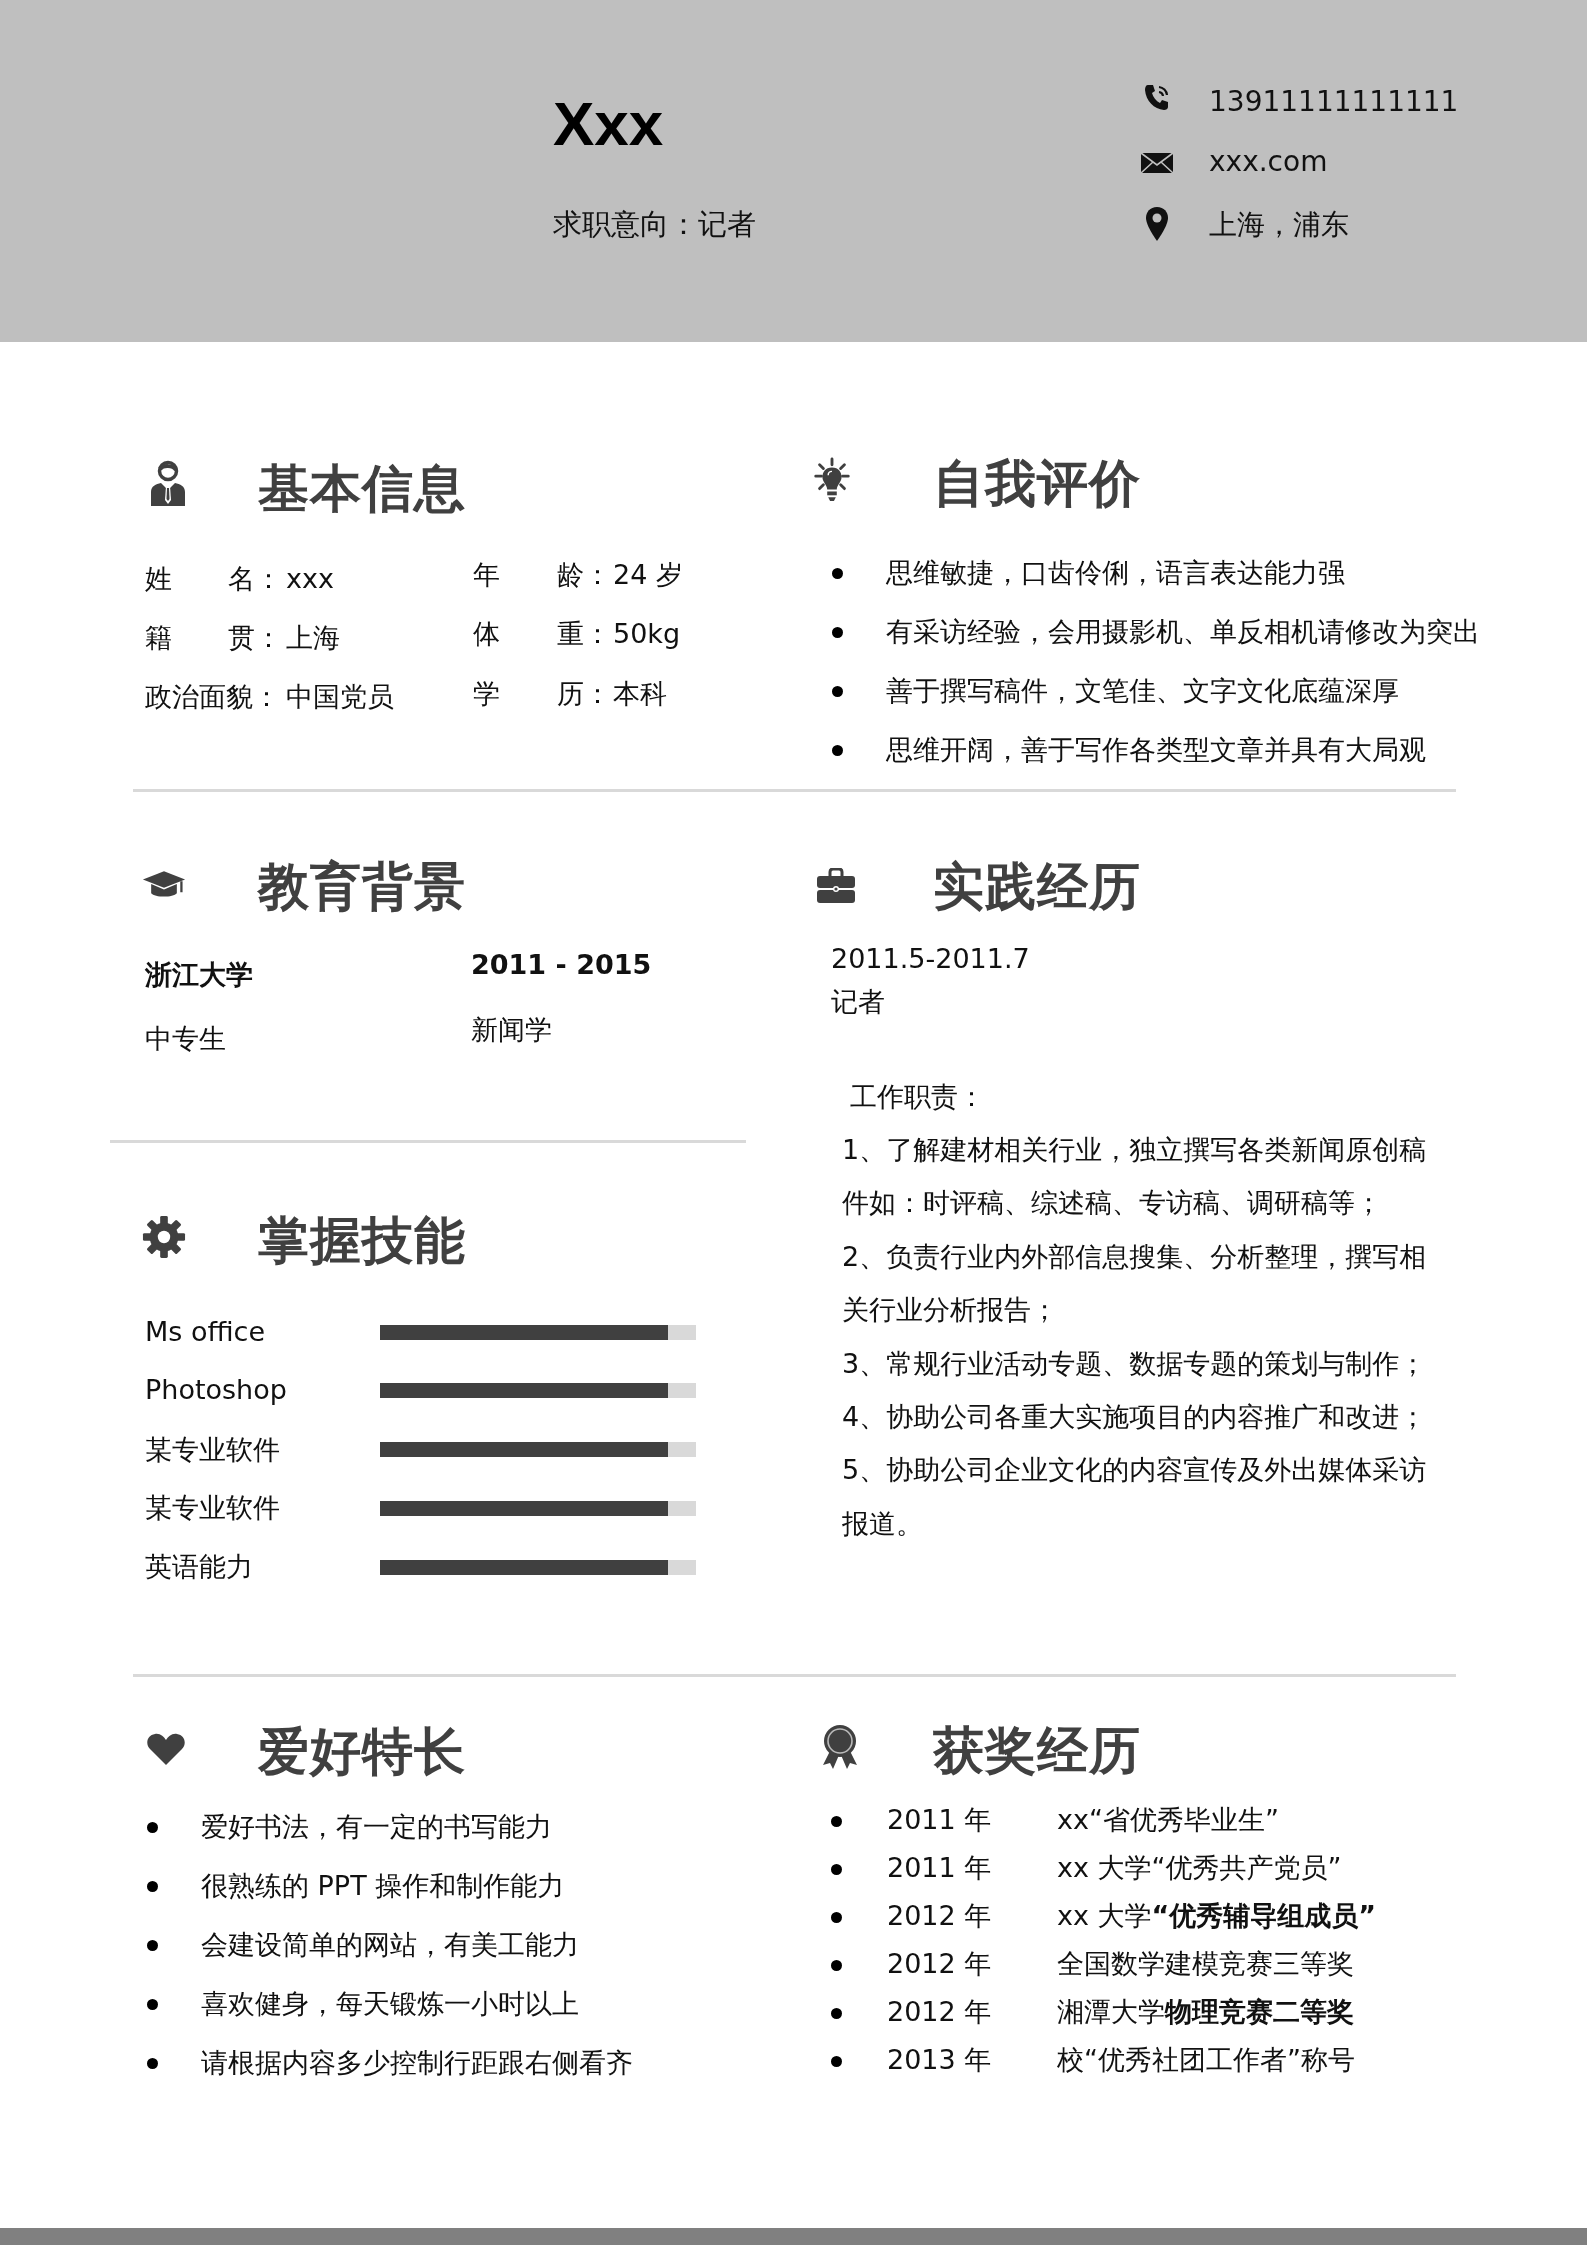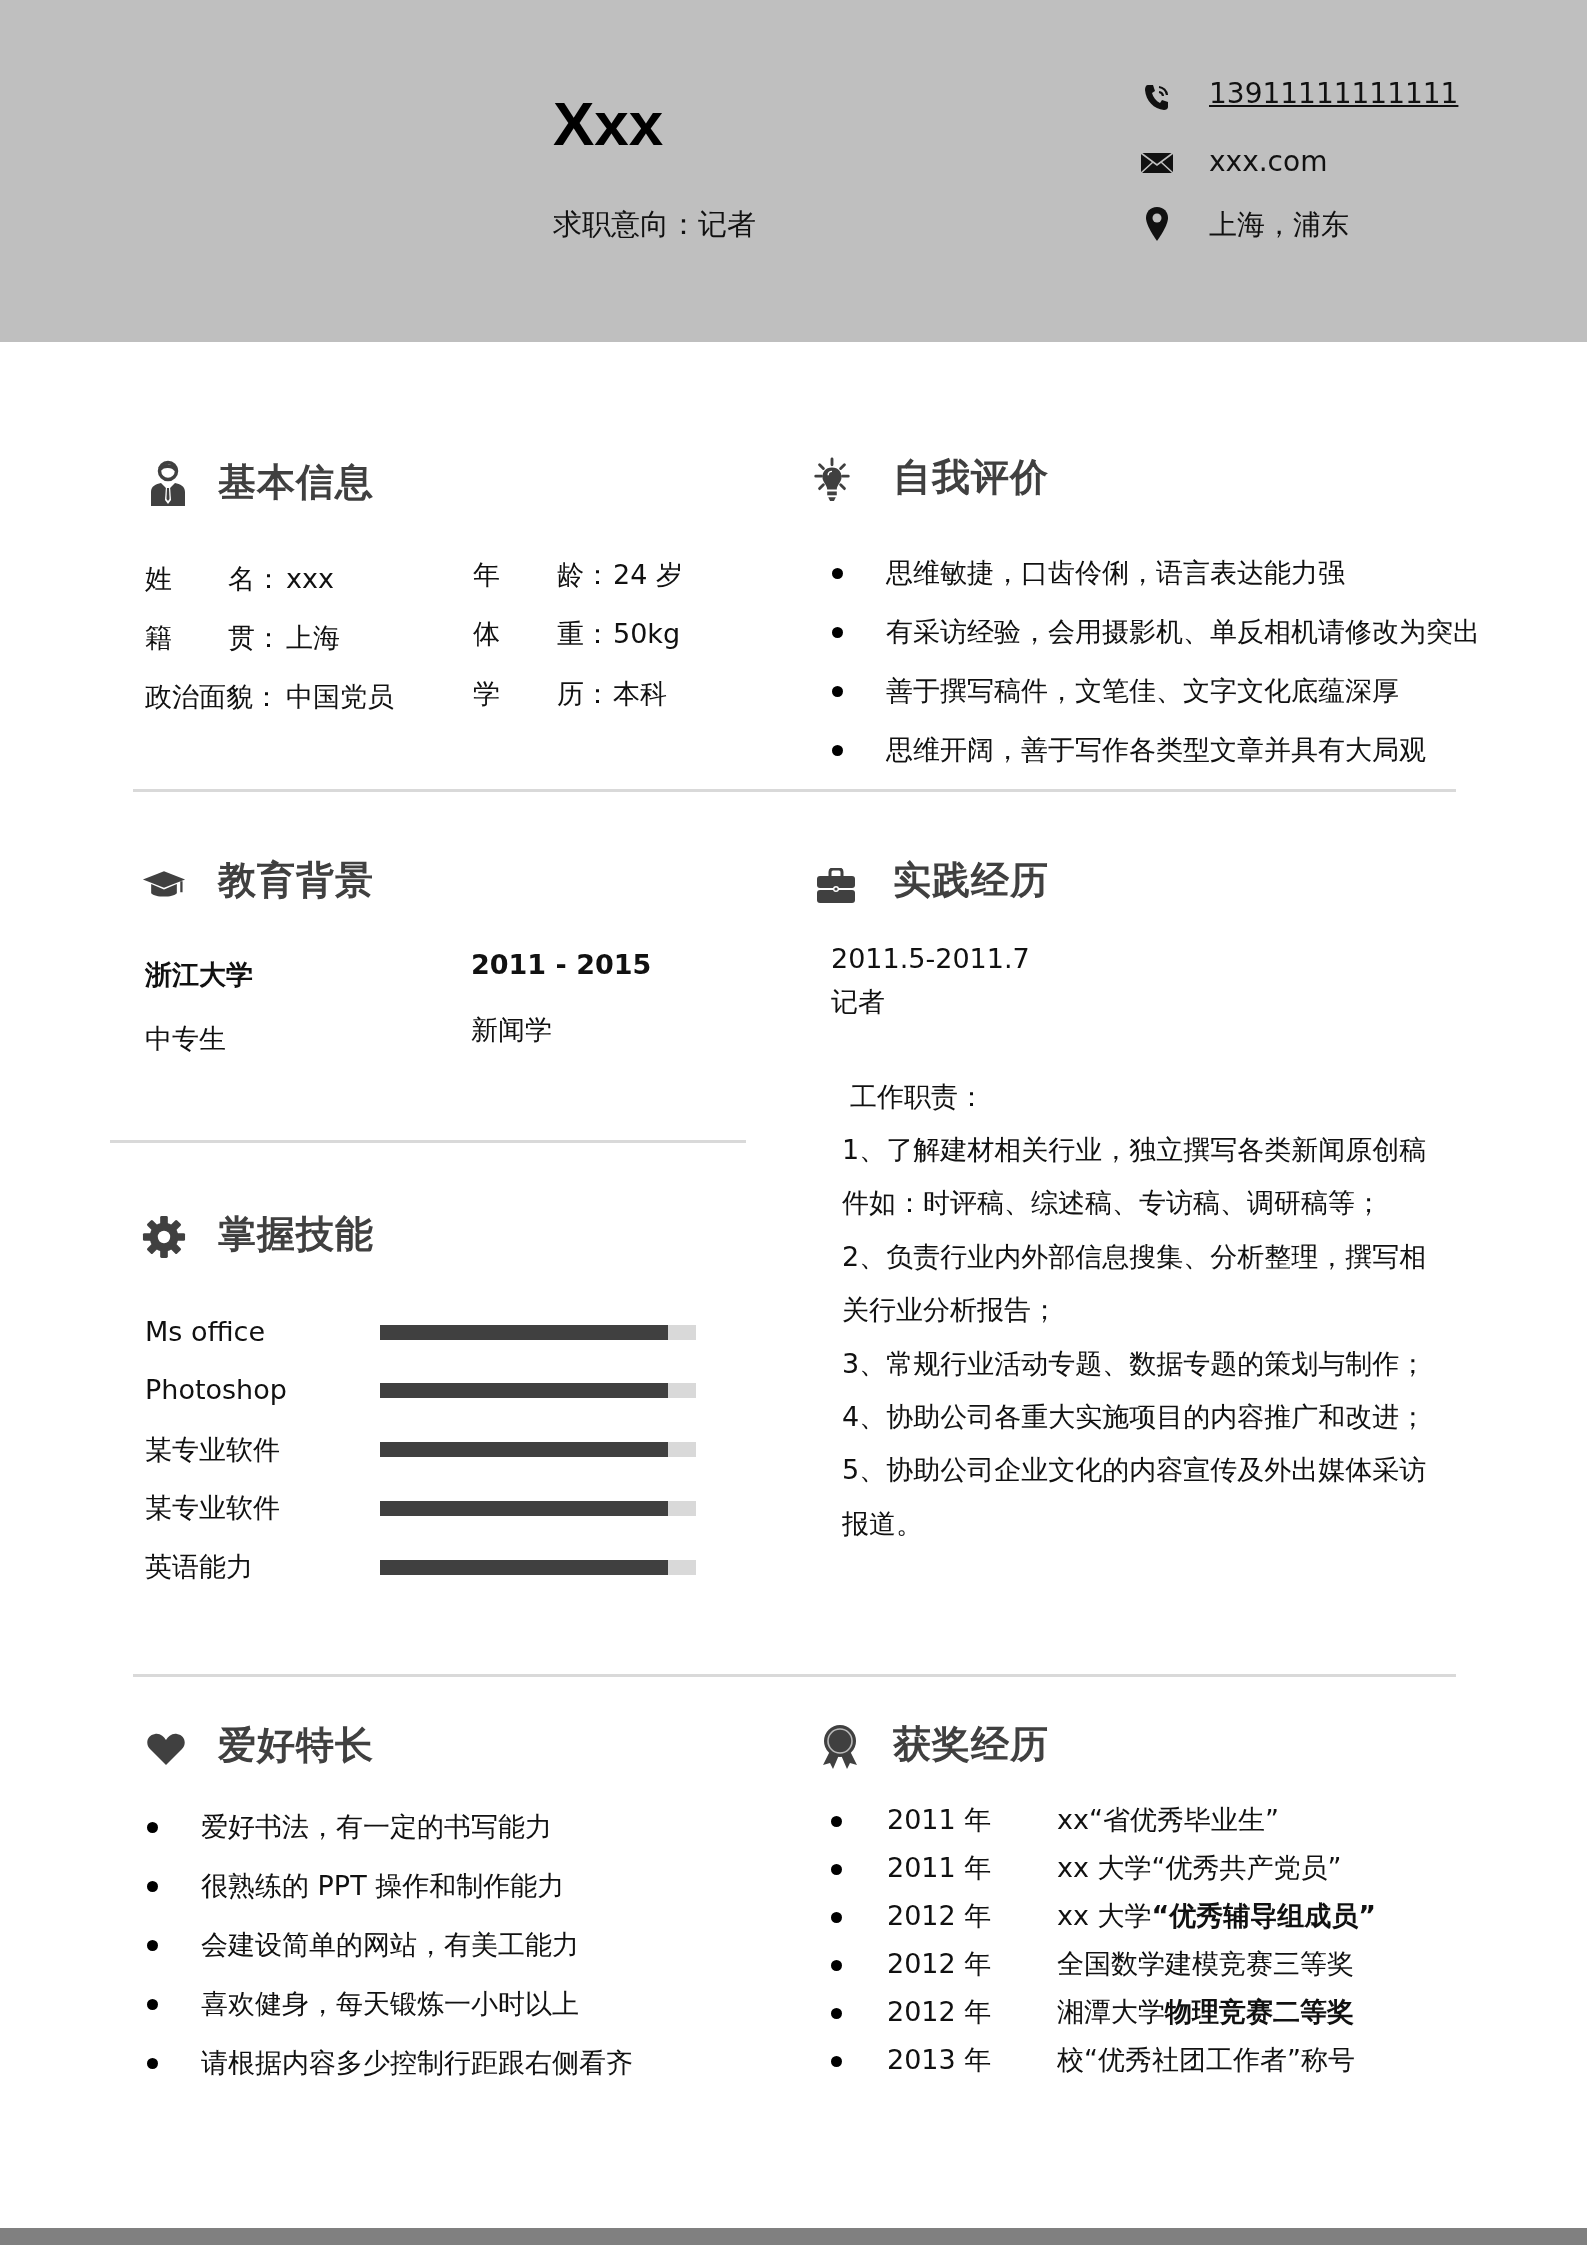--- a/index.html
+++ b/index.html
@@ -6,21 +6,21 @@
   html, body { width:1587px; height:2245px; background:#ffffff; overflow:hidden; }
   body { position:relative; font-family:"DejaVu Sans","Liberation Sans",sans-serif; color:#111; }
   .abs { position:absolute; white-space:nowrap; }
   .header-bg { position:absolute; left:0; top:0; width:1587px; height:342px; background:#bfbfbf; }
   .footer-bar { position:absolute; left:0; top:2228px; width:1587px; height:17px; background:#808080; }
   .name { font-family:"Liberation Sans",sans-serif; font-weight:bold; font-size:62px; color:#000; line-height:1; }
   .intent { font-size:29px; color:#111; line-height:1; }
   .contact-icon { width:34px; height:34px; display:flex; align-items:center; justify-content:center; }
   .contact-text { font-size:28px; color:#111; line-height:1; }
   .sec-icon { width:44px; height:48px; display:flex; align-items:center; justify-content:center; }
-  .sec-title { font-size:38px; font-weight:bold; color:#404040; line-height:1; letter-spacing:1px; }
+  .sec-title { font-size:51px; font-weight:bold; color:#404040; line-height:1; letter-spacing:1px;margin-left:40px; }
   .txt { font-size:27px; color:#111; line-height:1; }
   .bold { font-weight:bold; }
   .divider { position:absolute; height:3px; background:#d9d9d9; }
   .dot { position:absolute; width:11px; height:11px; border-radius:50%; background:#000; }
   .bar-track { position:absolute; height:15px; background:#d9d9d9; width:316px; }
   .bar-fill { height:100%; background:#404040; }
 </style>
 </head>
 <body>
 
@@ -28,21 +28,21 @@
 <div class="abs name" style="left:553px; top:93px;">Xxx</div>
 <div class="abs intent" style="left:553px; top:210px;">求职意向：记者</div>
 
 <div class="abs contact-icon" style="left:1140px; top:80px;">
   <svg width="32" height="32" viewBox="0 0 32 32">
       <path d="M7 4 L12 4 L14 10 L11 12 C12 16 15 20 19 22 L21 19 L27 21 L27 26 C27 28 25 29 23 29 C13 28 5 20 4 9 C4 6 5 4 7 4 Z" fill="#111"></path>
       <path d="M18 6 A9 9 0 0 1 26 14" stroke="#111" stroke-width="2.2" fill="none"></path>
       <path d="M18 11 A4.5 4.5 0 0 1 22 15" stroke="#111" stroke-width="2.2" fill="none"></path>
     </svg>
 </div>
-<div class="abs contact-text" style="left:1209px; top:80px;text-decoration:underline;">13911111111111</div>
+<div class="abs contact-text" style="left:1209px; top:88px;">13911111111111</div>
 
 <div class="abs contact-icon" style="left:1140px; top:146px;">
   <svg width="34" height="24" viewBox="0 0 34 24">
       <rect x="1" y="2" width="32" height="20" fill="#111"></rect>
       <path d="M1 2 L17 14 L33 2" stroke="#bfbfbf" stroke-width="1.6" fill="none"></path>
       <path d="M1 22 L13 11 M33 22 L21 11" stroke="#bfbfbf" stroke-width="1.6" fill="none"></path>
     </svg>
 </div>
 <div class="abs contact-text" style="left:1209px; top:148px;">xxx.com</div>
 

